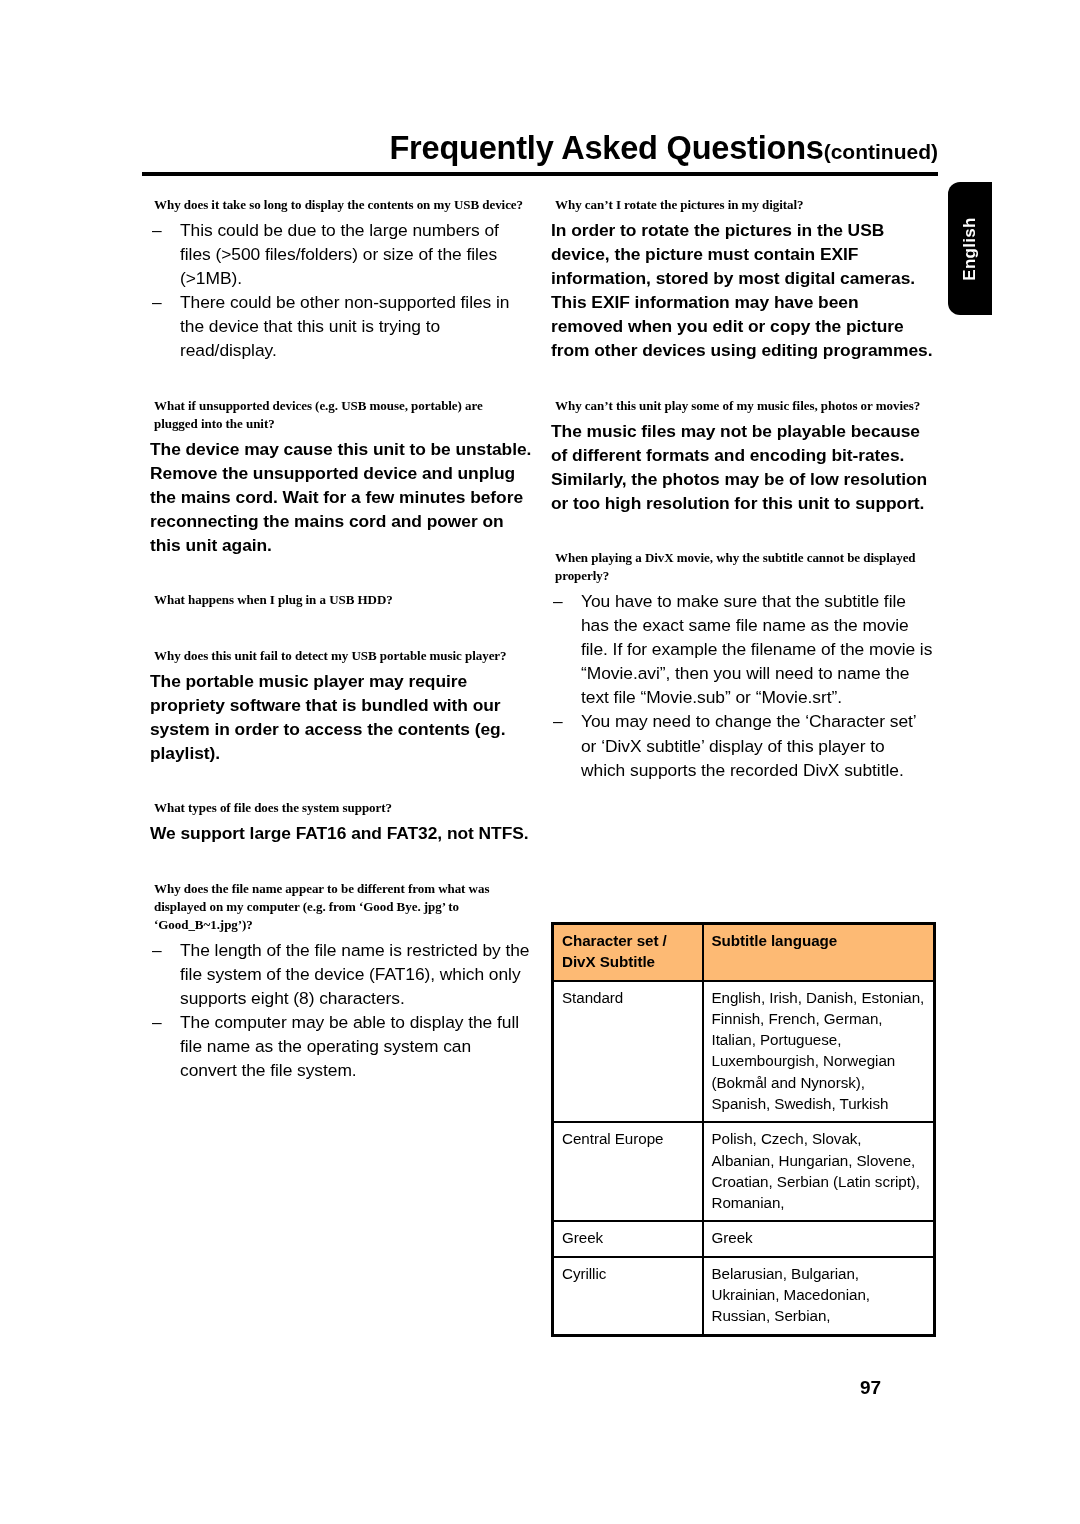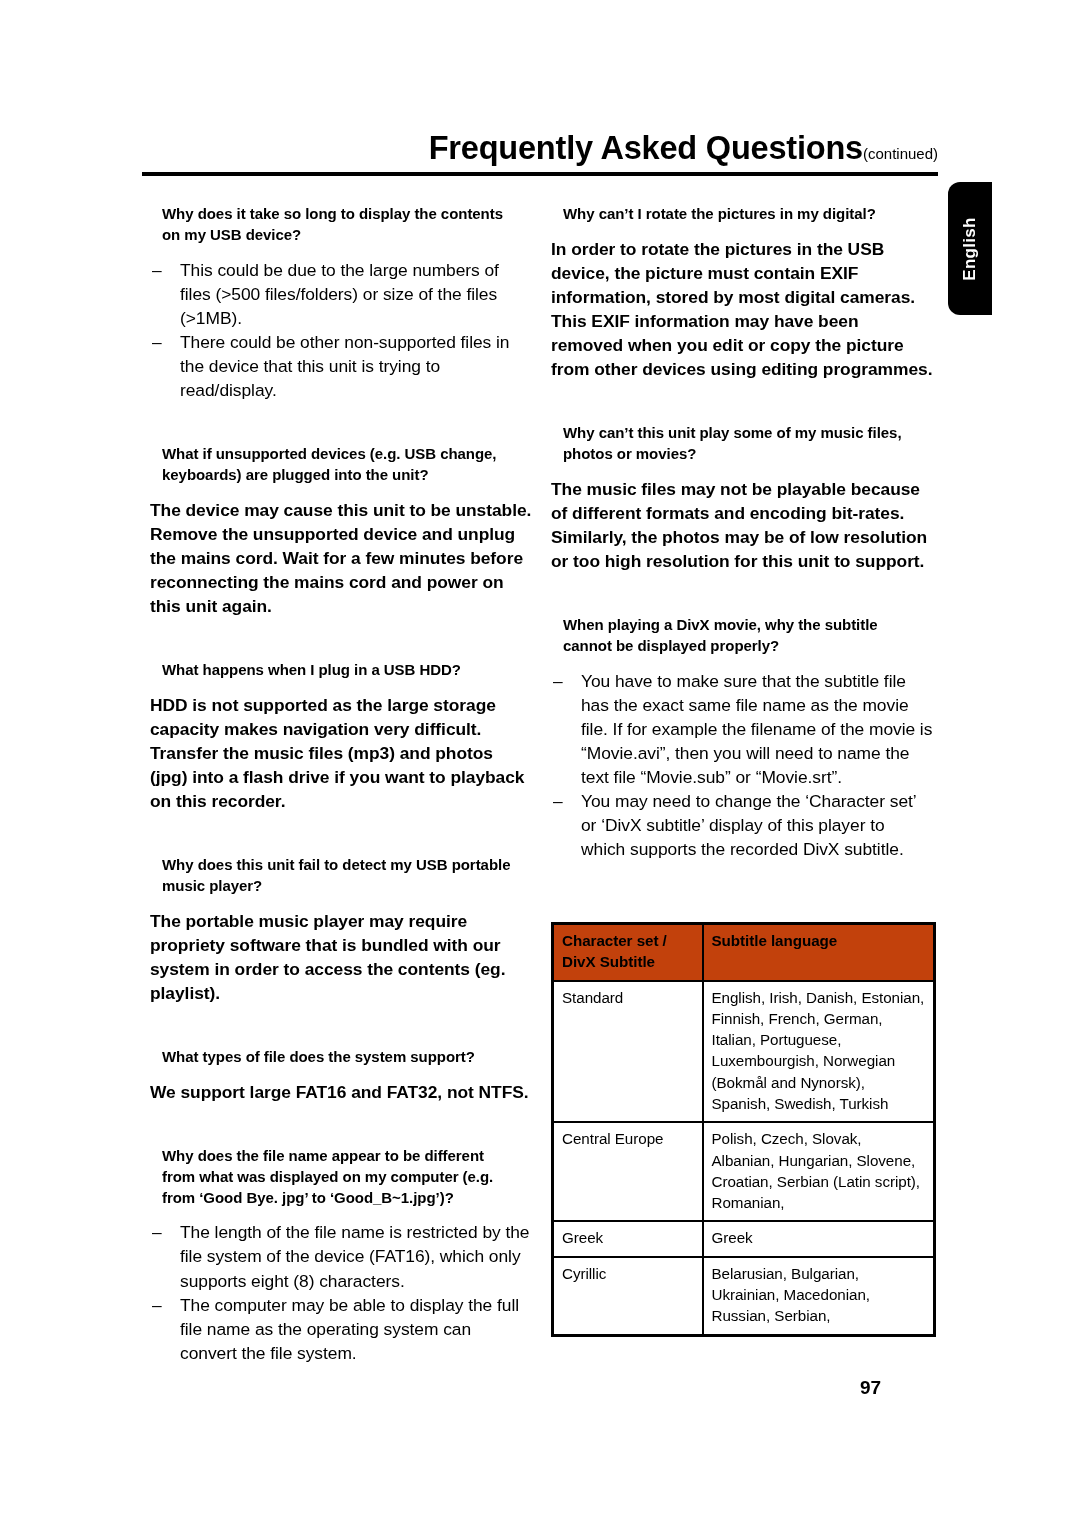--- a/index.html
+++ b/index.html
@@ -35,22 +35,22 @@
     text-align: right;
     white-space: nowrap;
     line-height: 1.0;
   }
   .title-main {
     font-size: 32.5px;
     font-weight: bold;
     letter-spacing: -0.2px;
   }
   .title-cont {
-    font-size: 15px;
-    font-weight: normal;
+    font-size: 21px;
+    font-weight: bold;
     margin-top: 39px;
   }
   .header-rule {
     position: absolute;
     left: 142px;
     top: 172px;
     width: 796px;
     height: 4px;
     background: #000000;
   }
@@ -84,25 +84,26 @@
     top: 192px;
     width: 382px;
   }
   .col-left { left: 150px; }
   .col-right { left: 551px; }
 
   
   .qa { margin-bottom: 0px; }
 
   h3.q {
-    margin: 12px;
-    font-size: 15px;
+    margin: 4px;
+    font-size: 13px;
     font-weight: bold;
     line-height: 1.385;
     letter-spacing: -0.05px;
+    font-family: Liberation Serif, serif;
   }
 
   p.a {
     margin: 0;
     font-size: 17.4px;
     font-weight: bold;
     line-height: 1.385;
     letter-spacing: -0.05px;
   }
 
@@ -139,21 +140,21 @@
   .subtitle-table th {
     border: 2px solid #000000;
     vertical-align: top;
     padding: 5px 8px 7px 8px;
     font-size: 15.2px;
     line-height: 1.40;
     text-align: left;
     letter-spacing: -0.05px;
   }
   .subtitle-table th {
-    background: #c2410c;
+    background: #fdba74;
     font-weight: bold;
   }
   .subtitle-table col.c1 { width: 150px; }
   .subtitle-table col.c2 { width: 232px; }
 
   
   .page-number {
     position: absolute;
     left: 860px;
     top: 1377px;
@@ -185,29 +186,28 @@
       <h3 class="q">Why does it take so long to display the contents on my USB device?</h3>
       <ul class="bullets">
         <li><span class="dash">–</span><span>This could be due to the large numbers of files (&gt;500 files/folders) or size of the files (&gt;1MB).</span></li>
         <li><span class="dash">–</span><span>There could be other non-supported files in the device that this unit is trying to read/display.</span></li>
       </ul>
     </div>
 
     <div class="gap-lg"></div>
 
     <div class="qa">
-      <h3 class="q">What if unsupported devices (e.g. USB change, keyboards) are plugged into the unit?</h3>
+      <h3 class="q">What if unsupported devices (e.g. USB mouse, portable) are plugged into the unit?</h3>
       <p class="a">The device may cause this unit to be unstable.  Remove the unsupported device and unplug the mains cord.  Wait for a few minutes before reconnecting the mains cord and power on this unit again.</p>
     </div>
 
     <div class="gap-lg"></div>
 
     <div class="qa">
       <h3 class="q">What happens when I plug in a USB HDD?</h3>
-      <p class="a">HDD is not supported as the large storage capacity makes navigation very difficult. Transfer the music files (mp3) and photos (jpg) into a flash drive if you want to playback on this recorder.</p>
     </div>
 
     <div class="gap-lg"></div>
 
     <div class="qa">
       <h3 class="q">Why does this unit fail to detect my USB portable music player?</h3>
       <p class="a">The portable music player may require propriety software that is bundled with our system in order to access the contents (eg. playlist).</p>
     </div>
 
     <div class="gap-lg"></div>

